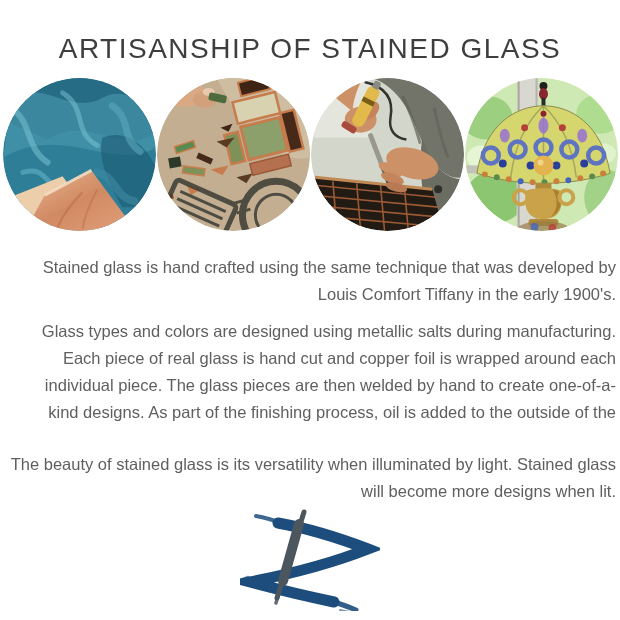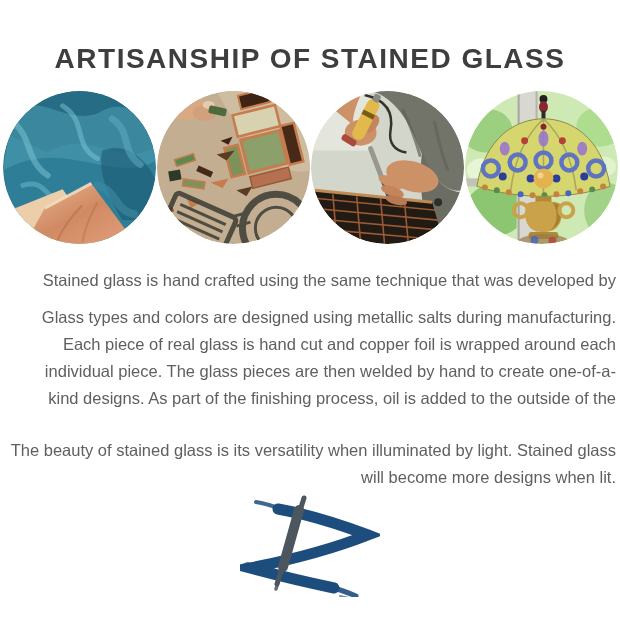--- a/index.html
+++ b/index.html
@@ -3,23 +3,23 @@
 <meta charset="utf-8">
 <style>
   html, body { margin: 0; padding: 0; }
   body {
     width: 620px; height: 620px; overflow: hidden;
     background: #ffffff;
     font-family: "Liberation Sans", "DejaVu Sans", sans-serif;
   }
   .page { width: 620px; height: 620px; position: relative; }
   h1.title {
-    margin: 16px; padding-top: 27px;
+    margin: 6px; padding-top: 27px;
     text-align: center;
-    font-size: 28px; font-weight: 700; letter-spacing: 1.5px;
+    font-size: 28px; font-weight: 400; letter-spacing: 1.5px;
     color: #3e3e3e;
     font-stretch: condensed;
   }
   .gallery {
     margin-top: 13px;
     display: flex; justify-content: center; align-items: center;
   }
   .circle {
     width: 153px; height: 153px; border-radius: 50%;
     overflow: hidden; flex: 0 0 auto; margin: 0 0.5px;
@@ -259,20 +259,21 @@
           <circle cx="70" cy="150" r="4" fill="#4466bb" opacity="0.8"></circle>
           <circle cx="88" cy="151" r="4" fill="#b54038" opacity="0.8"></circle>
         </g>
       </svg>
     </div>
 
   </div>
 
   <div class="para para-1">
     <div>Stained glass is hand crafted using the same technique that was developed by</div>
+    <div>Louis Comfort Tiffany in the early 1900's.</div>
   </div>
 
   <div class="para para-2">
     <div>Glass types and colors are designed using metallic salts during manufacturing.</div>
     <div>Each piece of real glass is hand cut and copper foil is wrapped around each</div>
     <div>individual piece. The glass pieces are then welded by hand to create one-of-a-</div>
     <div>kind designs. As part of the finishing process, oil is added to the outside of the</div>
   </div>
 
   <div class="para para-3">

